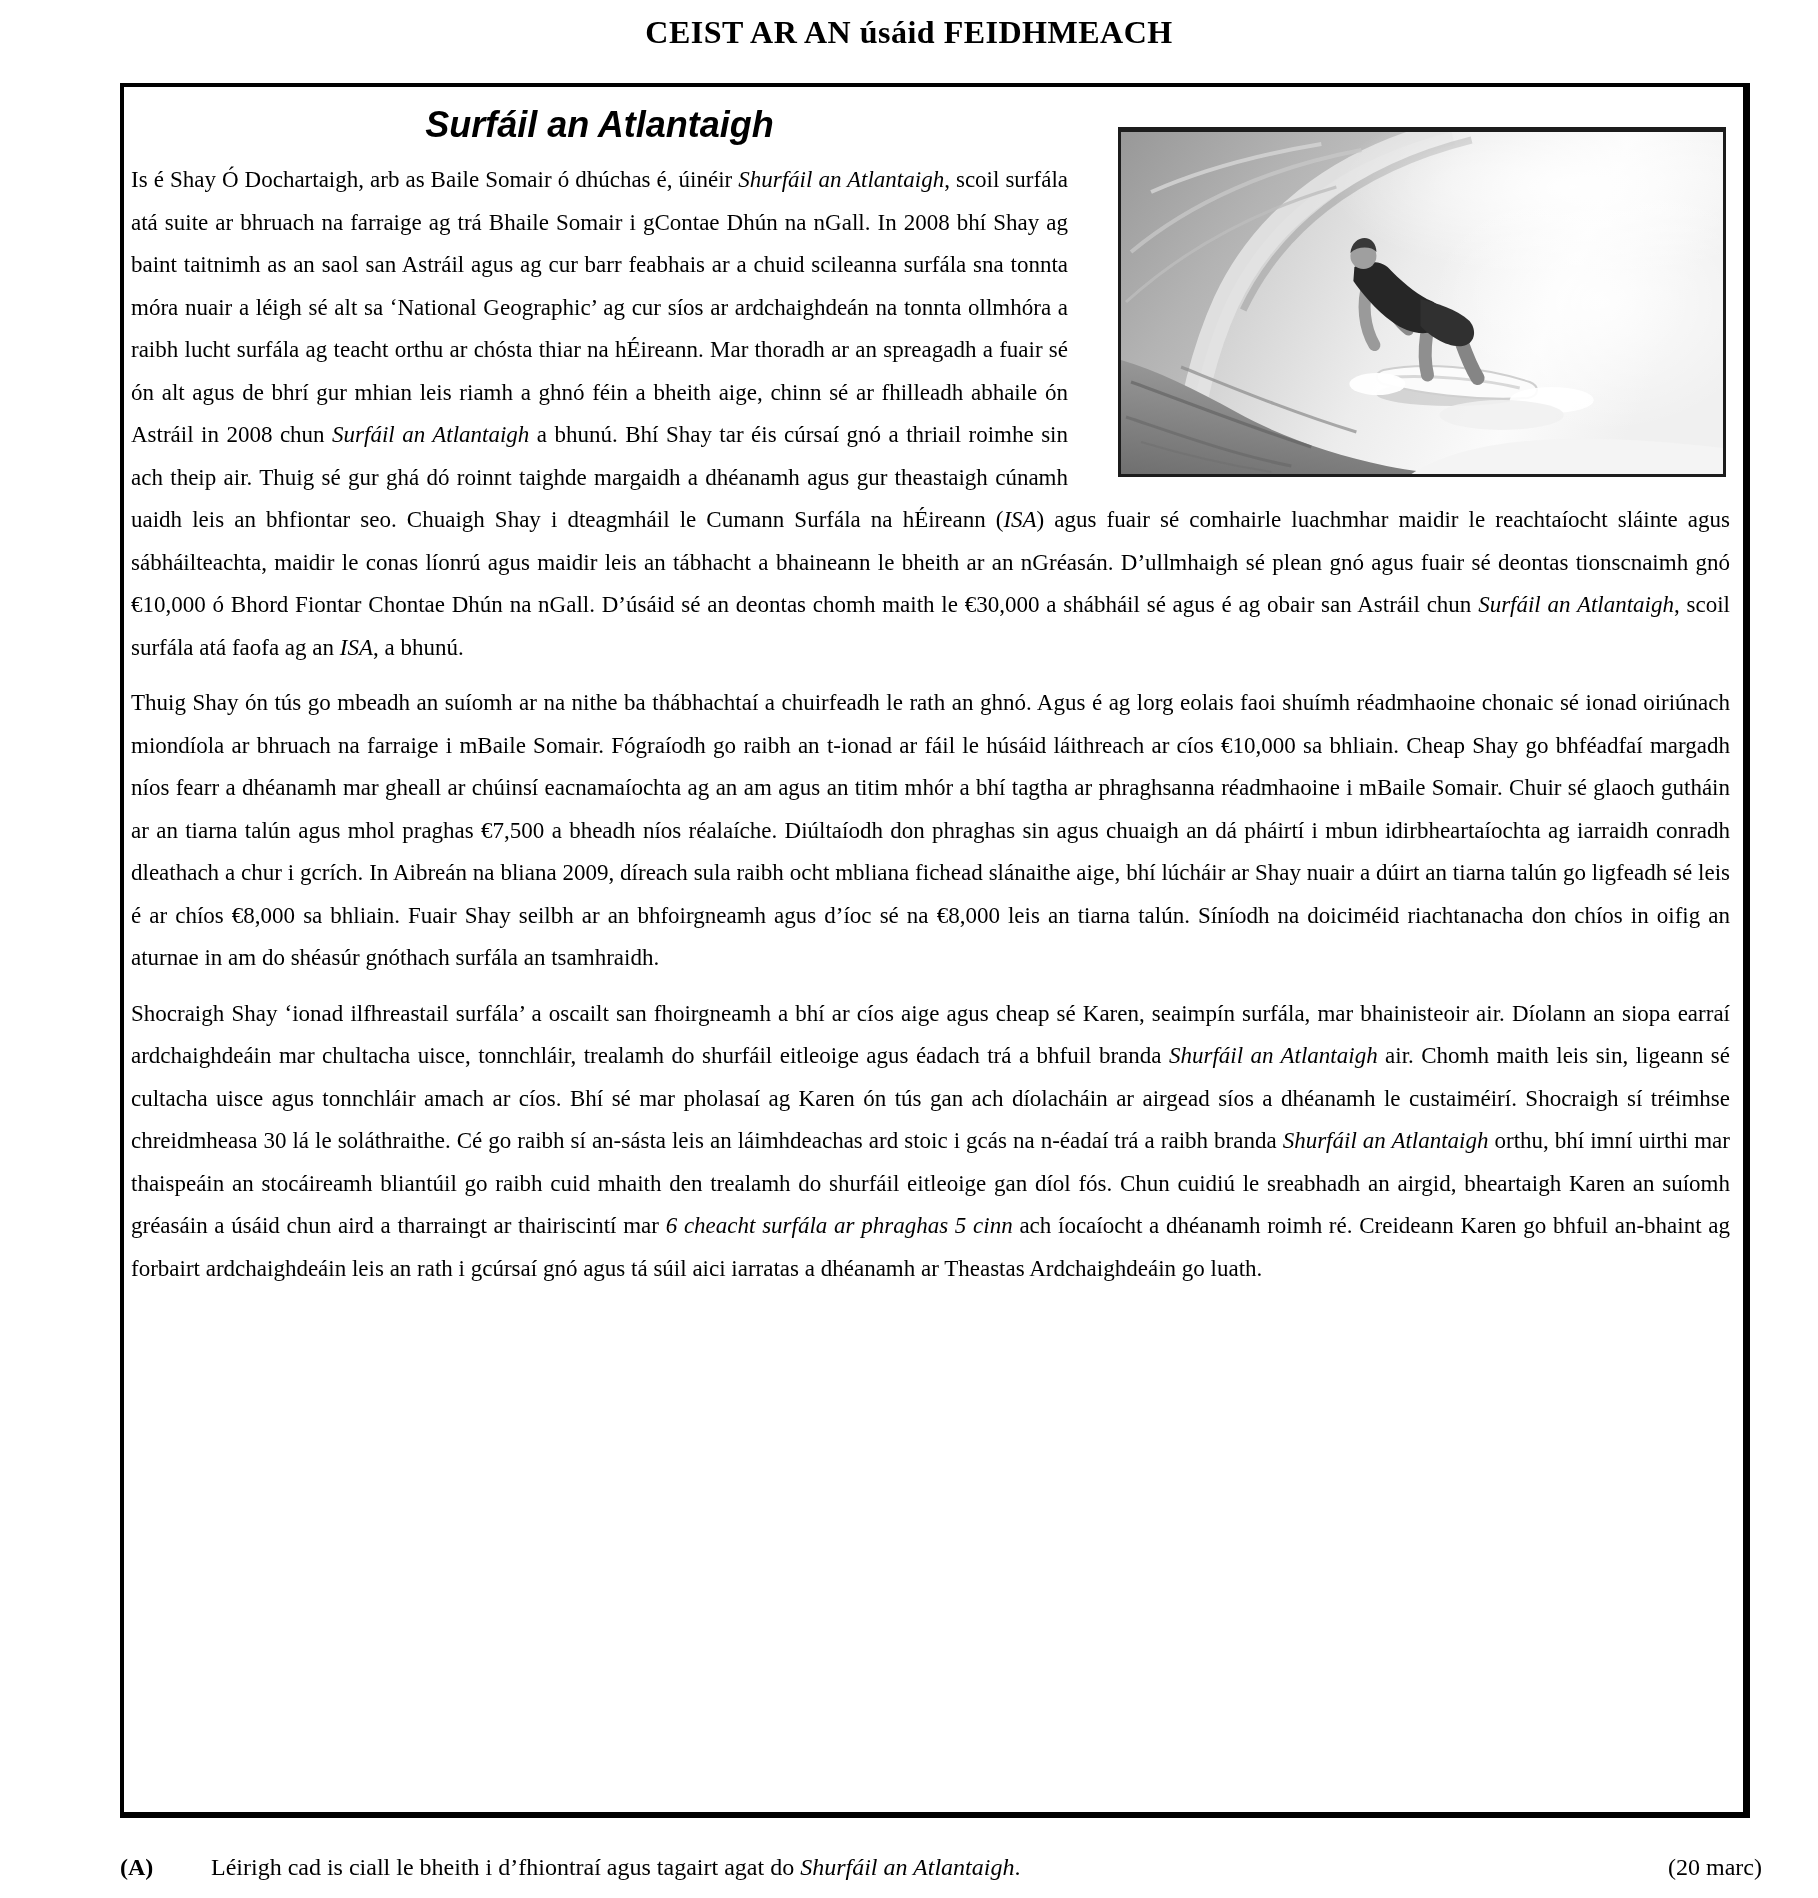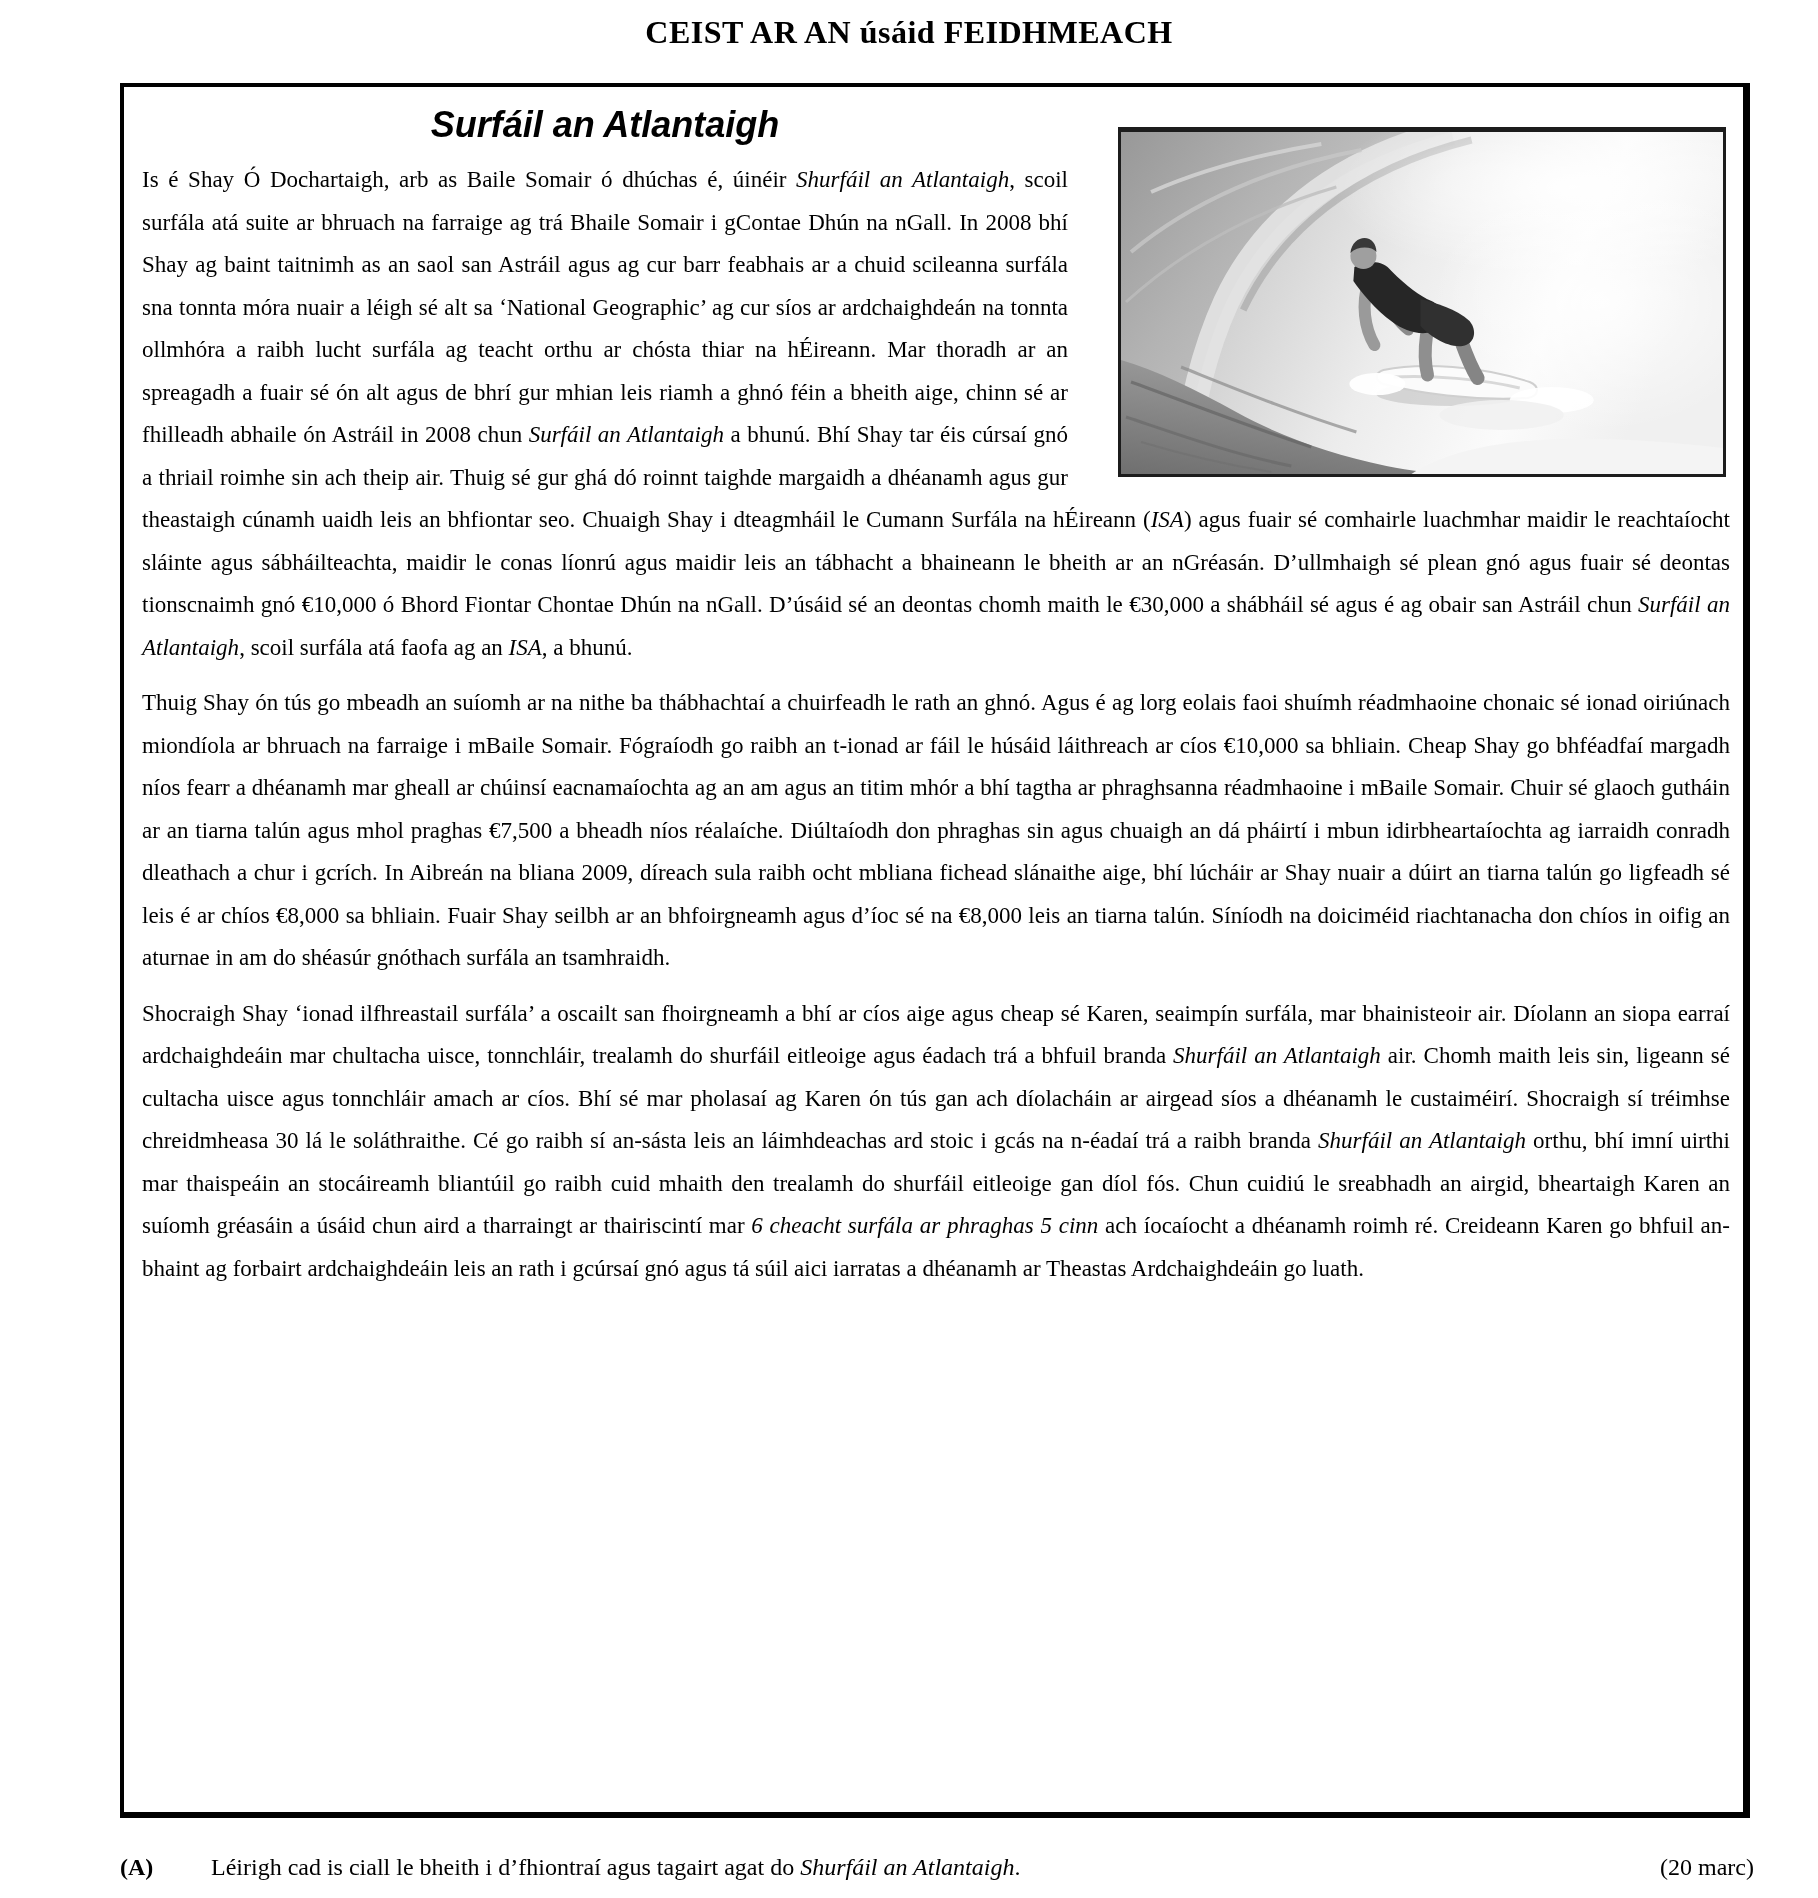--- a/index.html
+++ b/index.html
@@ -10,21 +10,21 @@
     overflow:hidden;
   }
   .page-header{
     position:absolute;left:0;top:14px;width:100%;
     text-align:center;font-weight:bold;font-size:32px;letter-spacing:.5px;
   }
   .article-box{
     position:absolute;left:120px;top:83px;width:1630px;height:1735px;
     box-sizing:border-box;
     border:4px solid #000;border-right-width:7px;border-bottom-width:6px;
-    padding:14px 13px 0 18px;
+    padding:14px 13px 0 7px;
   }
   .photo-frame{
     float:right;width:608px;height:350px;box-sizing:border-box;
     margin:26px 4px 20px 50px;
     border:3px solid #1c1c1c;border-top-width:5px;
     background:#eaeaea;
   }
   .photo-frame svg{display:block;width:100%;height:100%;}
   .article-title{
     font-family:"Liberation Sans","DejaVu Sans",sans-serif;
@@ -34,21 +34,21 @@
   .body-par{
     font-size:23px;line-height:42.5px;text-align:justify;
     margin:0 0 13px 0;
   }
   .body-par i{font-style:italic;}
   .question-row{
     position:absolute;left:120px;top:1846px;width:1642px;
     font-size:24px;line-height:42px;
   }
   .q-label{font-weight:bold;display:inline-block;width:91px;}
-  .q-marks{position:absolute;right:8px;top:0;}
+  .q-marks{position:absolute;right:0;top:0;}
 </style>
 </head>
 <body>
 
 <div class="page-header">CEIST AR AN úsáid FEIDHMEACH</div>
 
 <div class="article-box">
 
   <div class="photo-frame">
     <svg viewBox="0 0 601 342" preserveAspectRatio="none">

